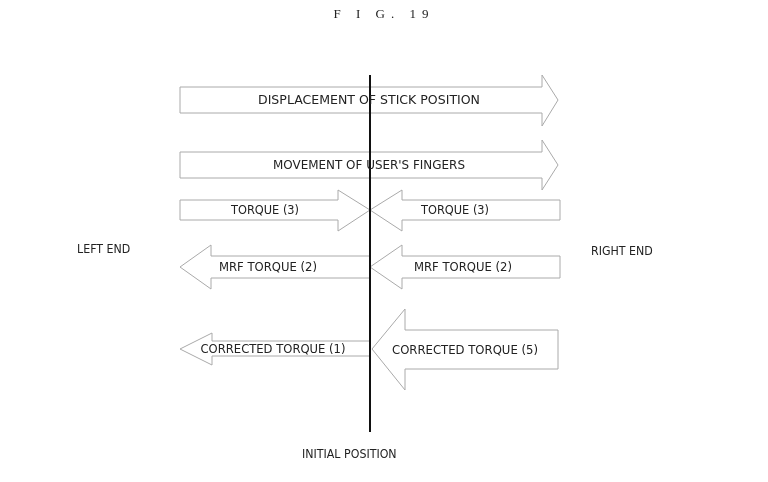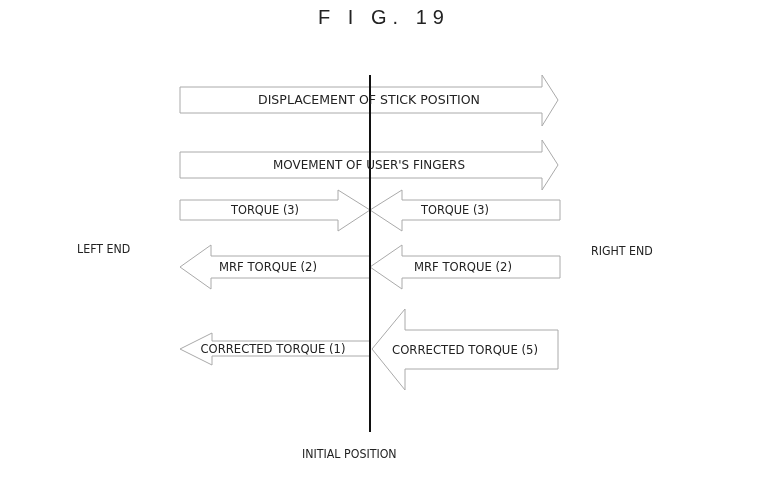--- a/index.html
+++ b/index.html
@@ -1,17 +1,17 @@
 <!DOCTYPE html>
 <html><head>
 <meta charset="utf-8">
 <style>
   html, body { margin:0; padding:0; background:#fff; }
   body { width:768px; height:482px; position:relative; overflow:hidden; font-family:"Liberation Sans", sans-serif; }
-  .title { position:absolute; top:6px; left:0; width:768px; text-align:center; font-family:Liberation Sans, sans-serif; font-size:20px; letter-spacing:6px; color:#222; }
+  .title { position:absolute; top:6px; left:0; width:768px; text-align:center; font-family:Liberation Serif, serif; font-size:13px; letter-spacing:6px; color:#222; }
   svg { position:absolute; left:0; top:0; }
   .lbl { font-family:"DejaVu Sans Condensed","DejaVu Sans", sans-serif; font-size:12px; fill:#222; }
   .side { position:absolute; font-family:"DejaVu Sans", sans-serif; font-size:13px; color:#222; transform:scaleX(0.85); transform-origin:left; }
 </style>
 </head>
 <body>
 
 <div class="title">F I G. 19</div>
 
 <svg width="768" height="482">

